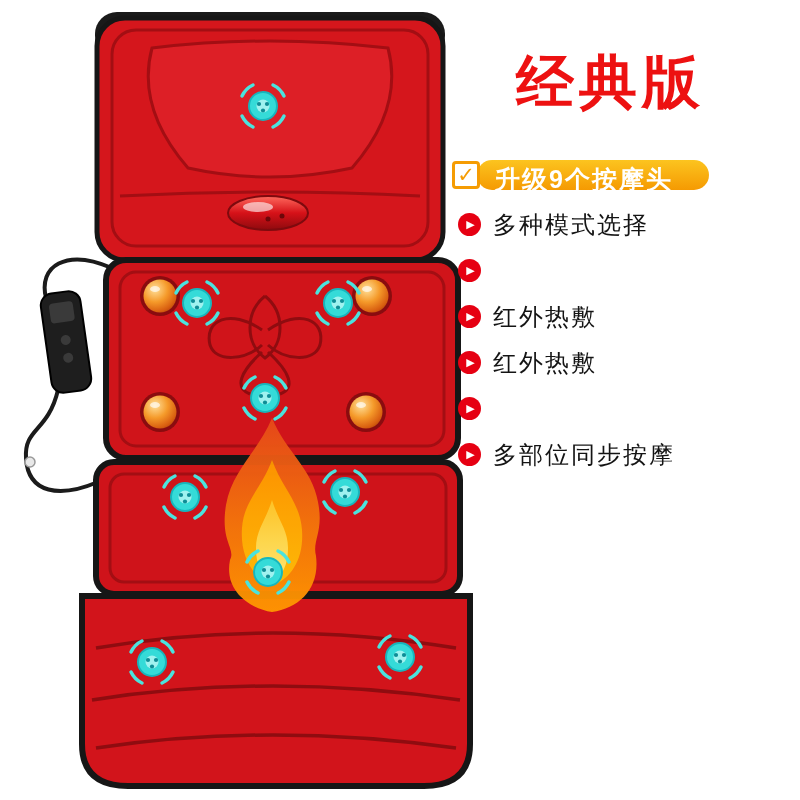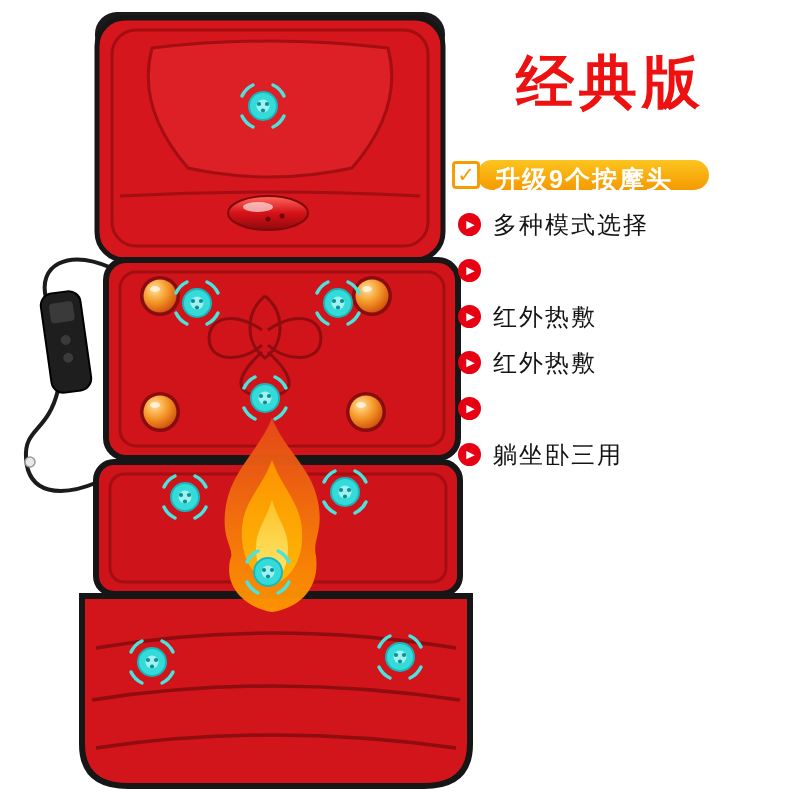--- a/index.html
+++ b/index.html
@@ -190,17 +190,17 @@
       </li>
       <li>
         <span class="bullet">▶</span>
         <span class="feature-text">红外热敷</span>
       </li>
       <li>
         <span class="bullet">▶</span>
       </li>
       <li>
         <span class="bullet">▶</span>
-        <span class="feature-text">躺坐卧三用</span>
+        <span class="feature-text">多部位同步按摩</span>
       </li>
     </ul>
   </div>
 </div>
 
 </body></html>

